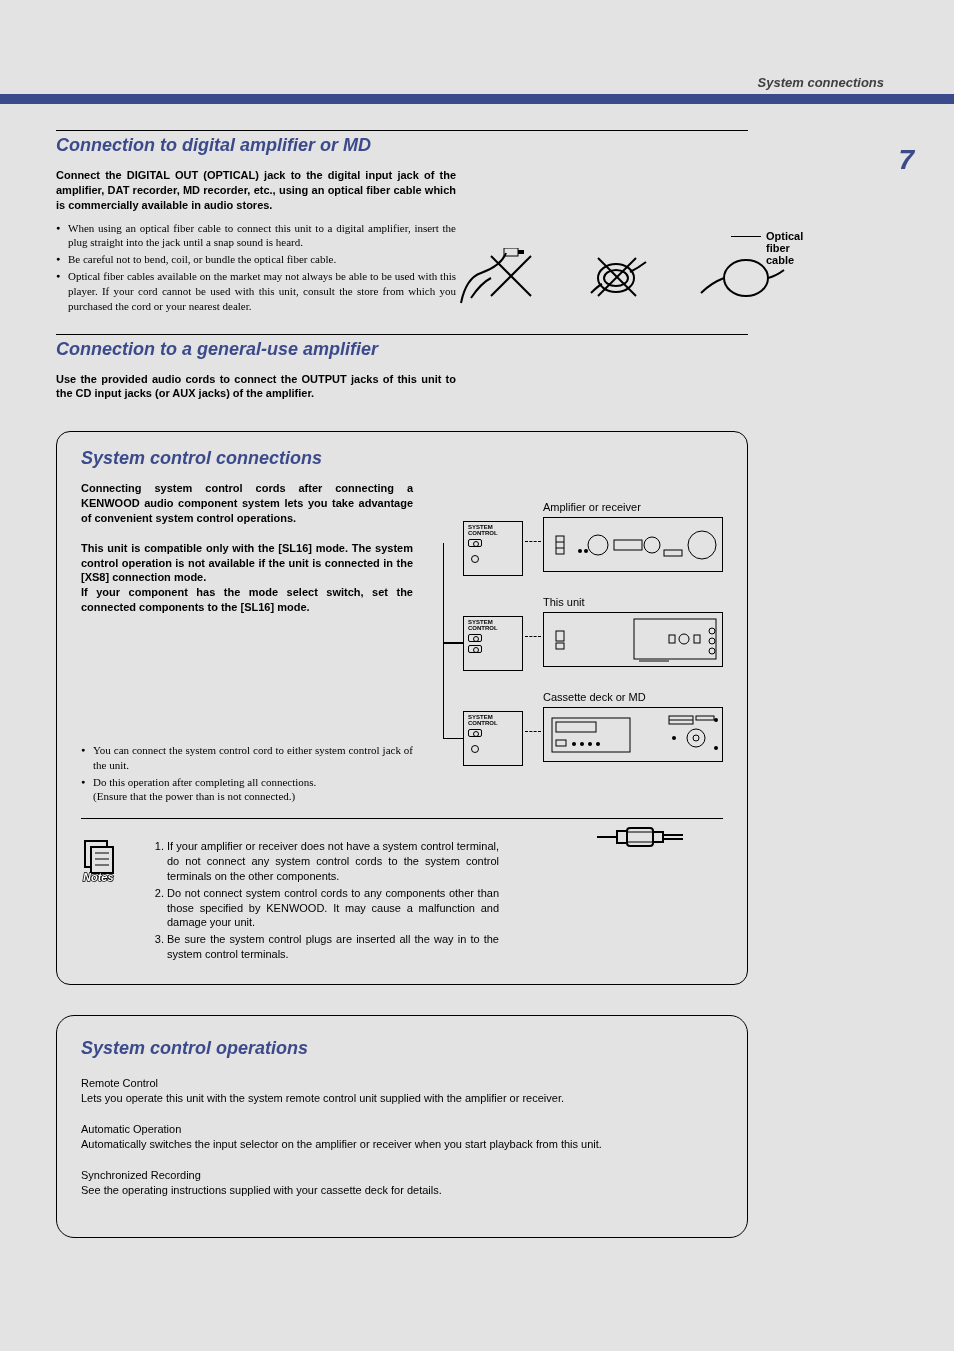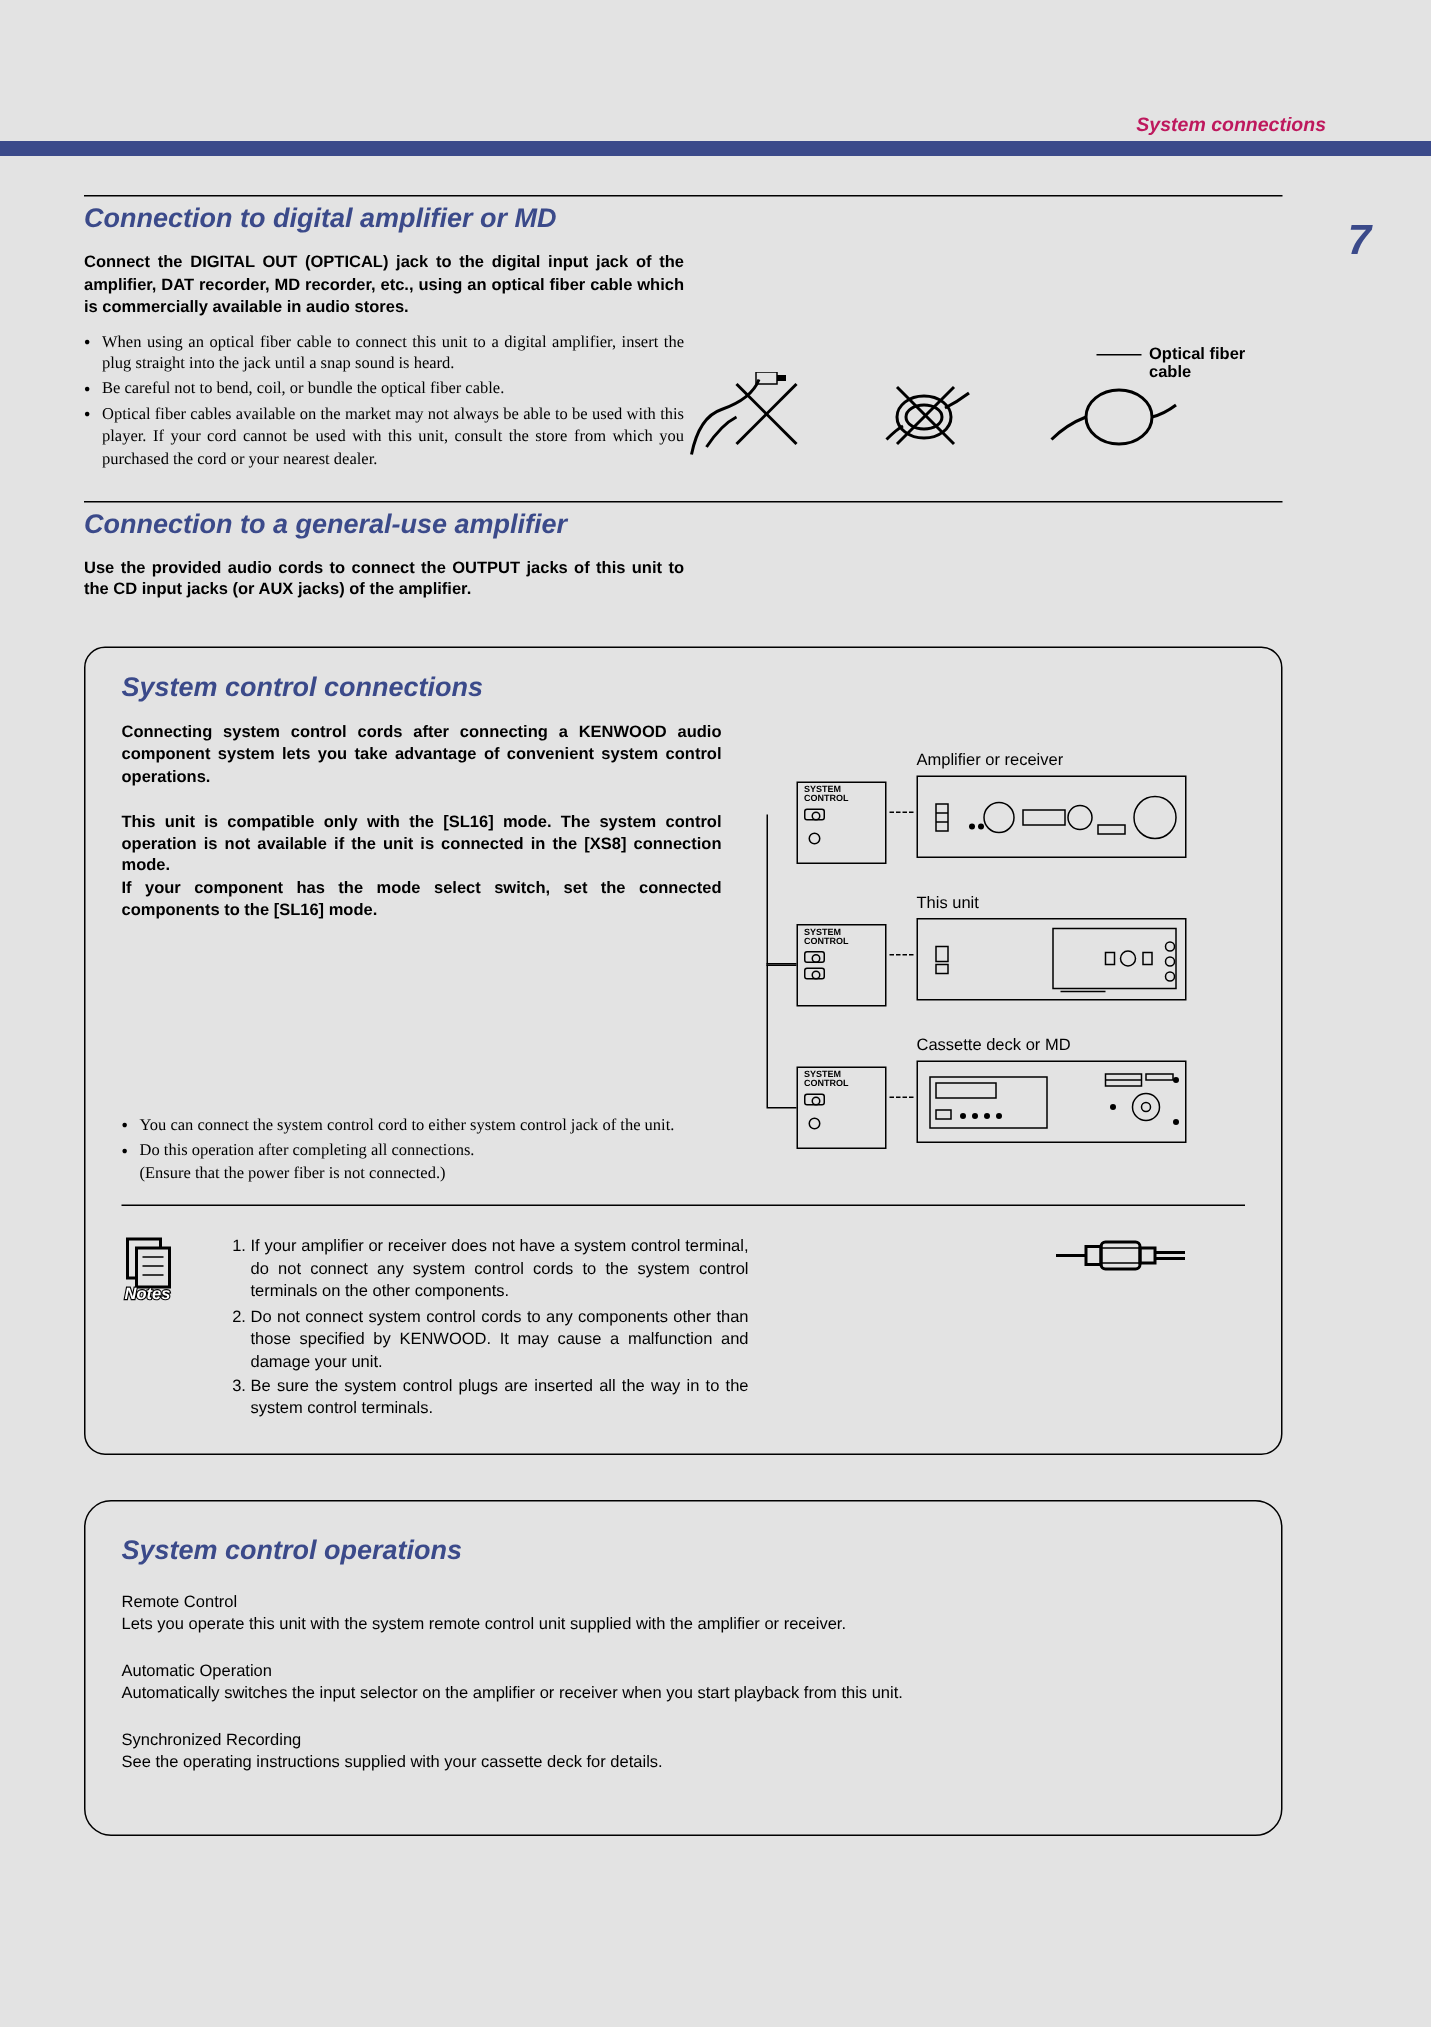--- a/index.html
+++ b/index.html
@@ -19,36 +19,36 @@
     height: 10px;
     background: #3b4a8a;
   }
   .header-label {
     position: absolute;
     top: 75px;
     right: 70px;
     font-style: italic;
     font-weight: bold;
     font-size: 13px;
-    color: #be185d;
+    color: #404040;
   }
   .page-number {
     position: absolute;
     top: 144px;
     right: 40px;
     font-weight: bold;
     font-style: italic;
     font-size: 28px;
     color: #3b4a8a;
   }
   .content {
     position: absolute;
     top: 130px;
     left: 56px;
-    width: 799px;
+    width: 692px;
   }
   .section-rule {
     border: none;
     border-top: 1px solid #000;
     margin-bottom: 4px;
   }
   .section-title {
     font-style: italic;
     font-weight: bold;
     font-size: 18px;
@@ -181,21 +181,21 @@
     <div class="section-title">System control connections</div>
     <div class="two-col">
       <div class="left-col">
         <p class="bold justify">Connecting system control cords after connecting a KENWOOD audio component system lets you take advantage of convenient system control operations.</p>
         <br>
         <p class="bold justify">This unit is compatible only with the [SL16] mode. The system control operation is not available if the unit is connected in the [XS8] connection mode.</p>
         <p class="bold justify">If your component has the mode select switch, set the connected components to the [SL16] mode.</p>
         <div style="height:120px;"></div>
         <ul class="bullet-list">
           <li>You can connect the system control cord to either system control jack of the unit.</li>
-          <li><span>Do this operation after completing all connections.</span><br><span>(Ensure that the power fiber is not connected.)</span></li>
+          <li><span>Do this operation after completing all connections.</span><br><span>(Ensure that the power than is not connected.)</span></li>
         </ul>
       </div>
       <div class="diagram-col" style="height:300px;">
 
         <div class="cable-line" style="top:62px; left:30px; width:20px; height:100px;"></div>
         <div class="cable-line" style="top:162px; left:30px; width:20px; height:95px; border-bottom:none; border-top:1px solid #000;"></div>
         <div style="position:absolute; top:257px; left:30px; width:20px; height:1px; background:#000;"></div>
 
         <div class="sys-panel" style="top:40px; left:50px;">
           <div class="sys-label-small">SYSTEM CONTROL</div>

